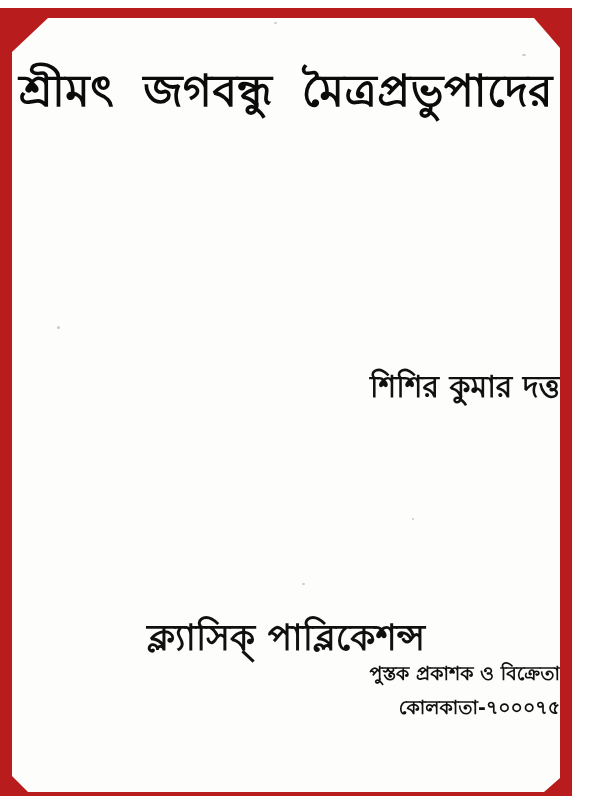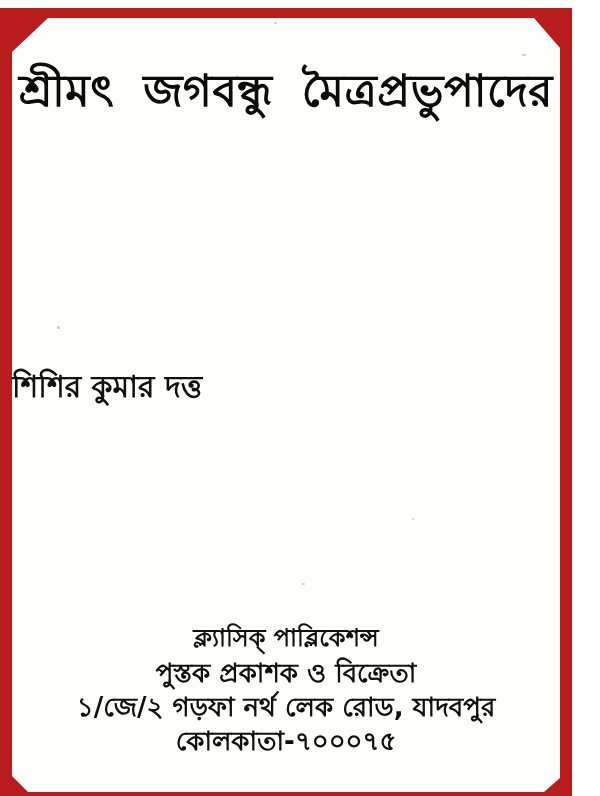--- a/index.html
+++ b/index.html
@@ -40,51 +40,52 @@
     font-size: 44px;
     line-height: 1.4;
     letter-spacing: 0.5px;
     word-spacing: 0.30em;
     color: #0b0b0b;
   }
   .author-block {
     position: absolute;
     top: 350px;
     left: 0; right: 0;
-    text-align: left;
+    text-align: right;
     color: #111;
   }
   .author-name {
     font-size: 30px;
     font-weight: bold;
     line-height: 38px;
   }
   .author-byline {
     font-size: 24px;
     line-height: 32px;
     margin-top: 3px;
   }
   .publisher-block {
     position: absolute;
     top: 602px;
     left: 0; right: 0;
     text-align: center;
     color: #101010;
   }
   .publisher-name {
-    font-size: 24px;
+    font-size: 36px;
     font-weight: bold;
     line-height: 36px;
   }
   .publisher-role,
   .publisher-address,
   .publisher-city {
-    font-size: 26px;
+    font-size: 19px;
     font-weight: 600;
     line-height: 34px;
+    text-align: right;
   }
   
   .speck {
     position: absolute;
     background: #c9c9c6;
     border-radius: 50%;
   }
   .speck.s1 { width: 3px; height: 2px; top: 4px;   left: 262px; }
   .speck.s2 { width: 4px; height: 2px; top: 36px;  left: 510px; }
   .speck.s3 { width: 3px; height: 3px; top: 308px; left: 45px;  }
@@ -101,21 +102,20 @@
       <div class="title-line">শ্রীমৎ জগবন্ধু মৈত্রপ্রভুপাদের</div>
     </div>
 
     <div class="author-block">
       <div class="author-name">শিশির কুমার দত্ত</div>
     </div>
 
     <div class="publisher-block">
       <div class="publisher-name">ক্ল্যাসিক্ পাব্লিকেশন্স</div>
       <div class="publisher-role">পুস্তক প্রকাশক ও বিক্রেতা</div>
-      <div class="publisher-address">১/জে/২ গড়ফা নর্থ লেক রোড, যাদবপুর</div>
       <div class="publisher-city">কোলকাতা-৭০০০৭৫</div>
     </div>
 
     <span class="speck s1"></span>
     <span class="speck s2"></span>
     <span class="speck s3"></span>
     <span class="speck s4"></span>
     <span class="speck s5"></span>
 
   </div>

